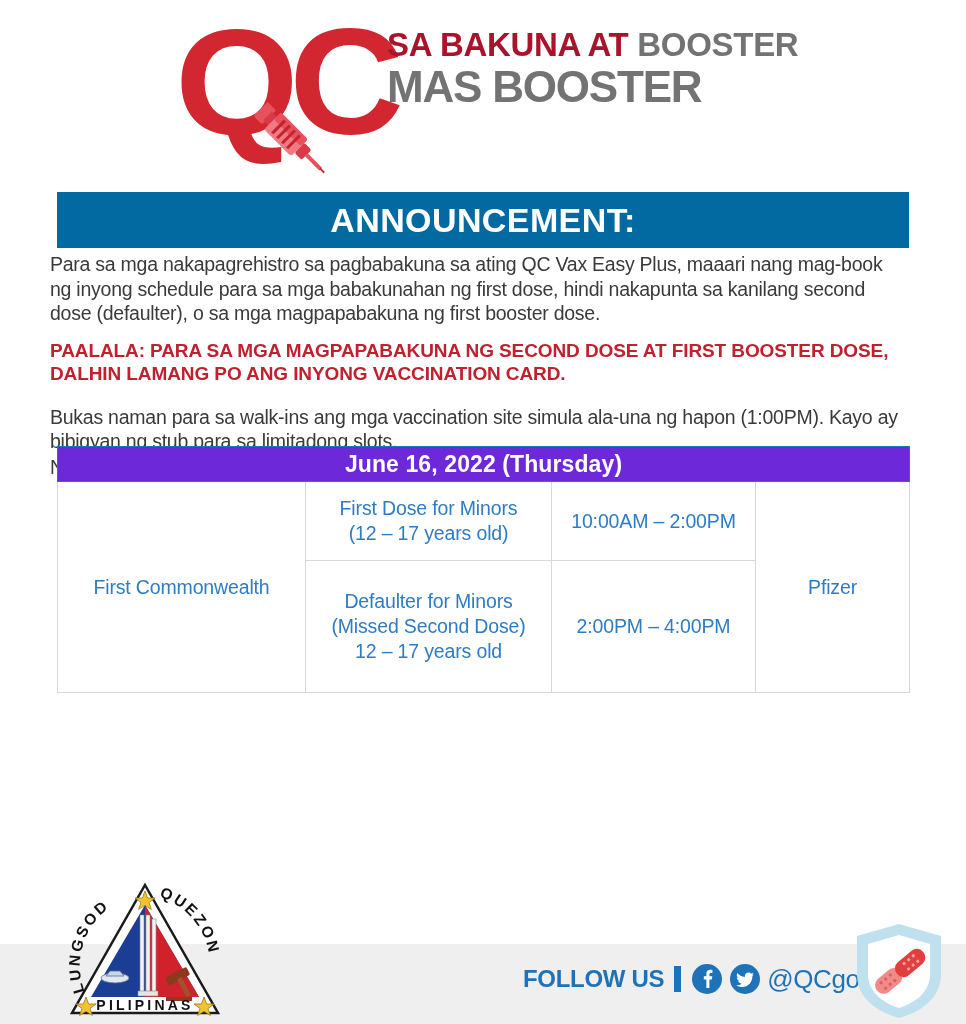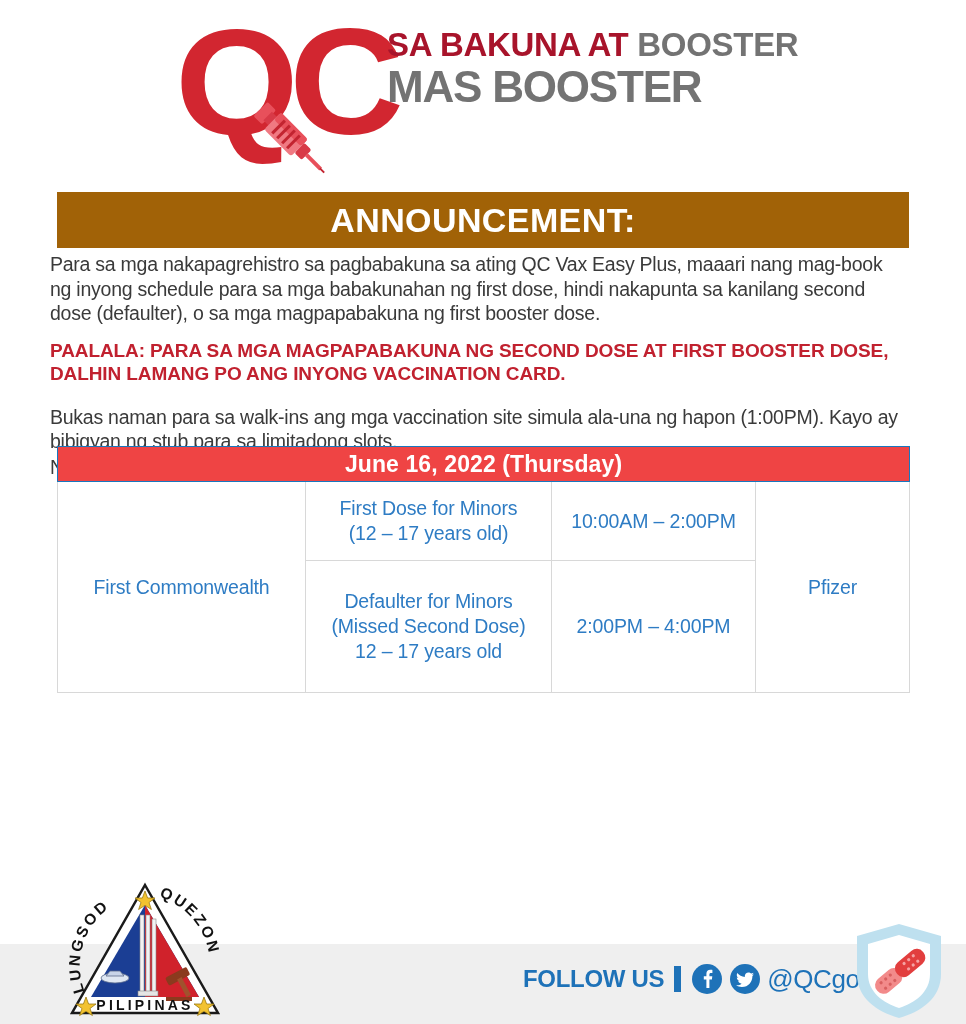--- a/index.html
+++ b/index.html
@@ -38,21 +38,21 @@
   .tl2 { font-size:33px; line-height:36px; letter-spacing:-0.3px; }
   .tl3 { font-size:44px; line-height:47px; letter-spacing:-1.2px; }
   .c-red   { color:#C0202E; }
   .c-gray  { color:#56565A; }
   .c-maroon{ color:#A8142B; }
   .c-orange{ color:#737373; }
 
   
   .ann-bar {
     position:absolute; left:57px; top:192px; width:852px; height:56px;
-    background:#a16207;
+    background:#0369a1;
     display:flex; align-items:center; justify-content:center;
   }
   .ann-bar span {
     color:#ffffff; font-weight:bold; font-size:34px; letter-spacing:0.4px;
   }
 
   
   .copy { position:absolute; left:50px; top:252px; width:856px; }
   .para {
     color:#3A3A3A; font-size:19.5px; line-height:24.5px;
@@ -62,21 +62,21 @@
     color:#C1212F; font-weight:bold; font-size:19px; line-height:23px;
     letter-spacing:-0.1px; margin-top:13px;
   }
   .para-2 { margin-top:20px; }
   .para-3 { margin-top:1px; }
 
   
   .sched { position:absolute; left:57px; top:446px; width:852px; }
   .sched table { border-collapse:collapse; width:100%; table-layout:fixed; }
   .sched th.date-head {
-    background:#ef4444; color:#ffffff; font-weight:bold;
+    background:#6d28d9; color:#ffffff; font-weight:bold;
     font-size:23px; height:35px; letter-spacing:0.1px;
     border:1px solid #1877BF;
   }
   .sched td {
     border:1px solid #D8D8D8;
     color:#2E7CC4;
     font-size:19.5px;
     line-height:25px;
     text-align:center;
     vertical-align:middle;

